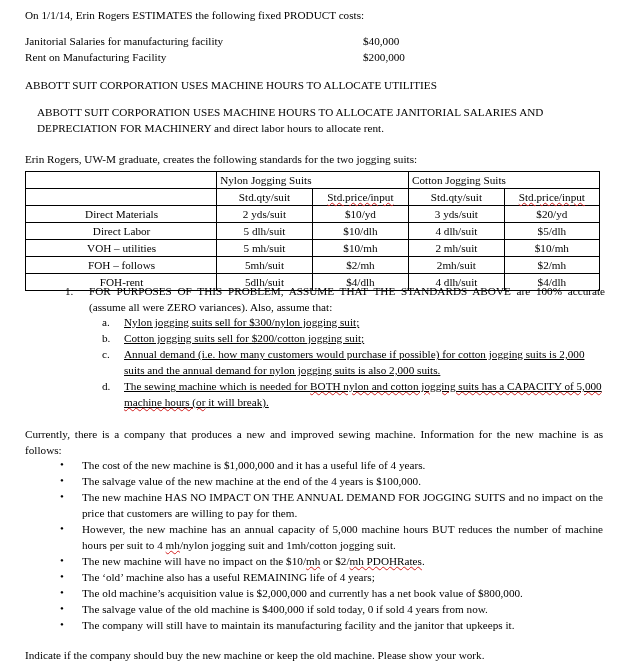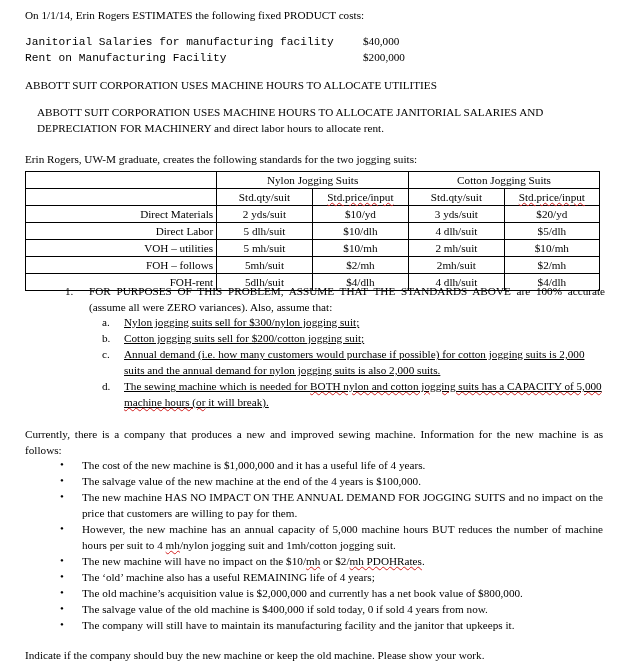--- a/index.html
+++ b/index.html
@@ -35,21 +35,20 @@
   .para.justify { text-align: justify; }
 
   .costline {
     position: absolute;
     left: 25px;
     width: 575px;
   }
   .costline .label {
     display: inline-block;
     width: 338px;
-    font-family: Liberation Mono, monospace;
   }
   .costline .amt {
     display: inline-block;
   }
 
   
   table.std {
     position: absolute;
     left: 25px;
     top: 171px;
@@ -58,26 +57,26 @@
     font-size: 11.2px;
   }
   table.std td, table.std th {
     border: 1px solid #000;
     padding: 1px 3px;
     font-weight: normal;
     height: 14px;
     line-height: 1.15;
   }
   table.std .rowlabel {
-    text-align: right;
+    text-align: center;
     width: 188px;
     padding-left: 4px;
   }
   table.std .ctr { text-align: center; }
-  table.std .grp { text-align: center; }
+  table.std .grp { }
   table.std .blank { border-right: 1px solid #000; }
   table.std col.c1 { width: 188px; }
   table.std col.c2 { width: 97px; }
   table.std col.c3 { width: 97px; }
   table.std col.c4 { width: 97px; }
   table.std col.c5 { width: 96px; }
 
   
   .num-item {
     position: absolute;

